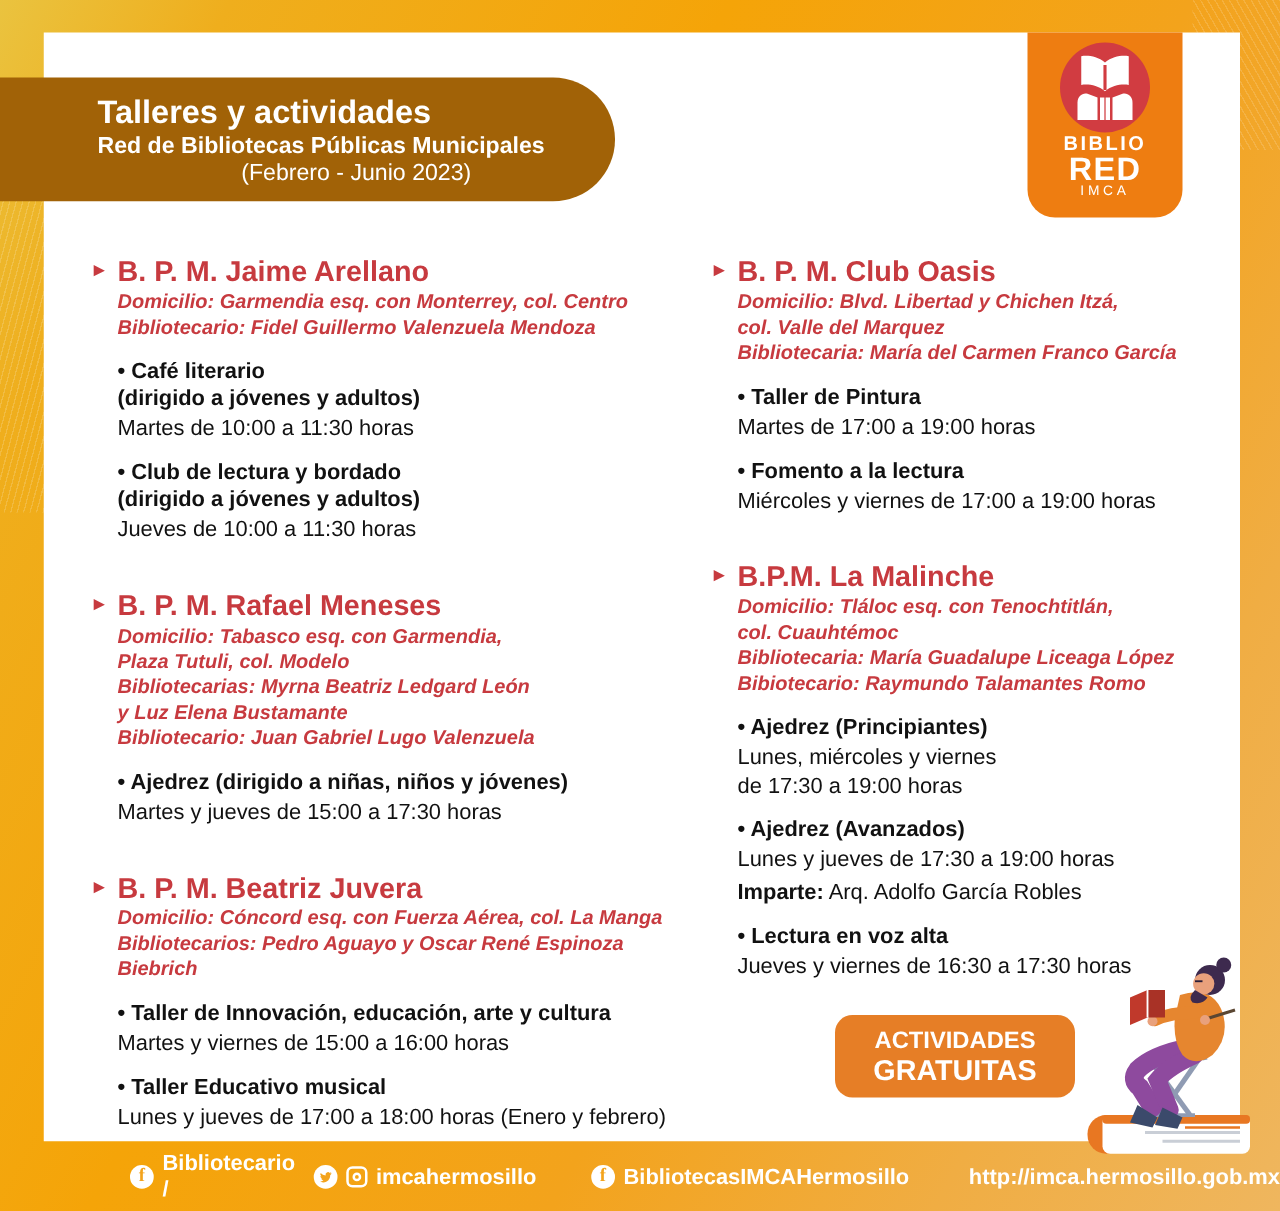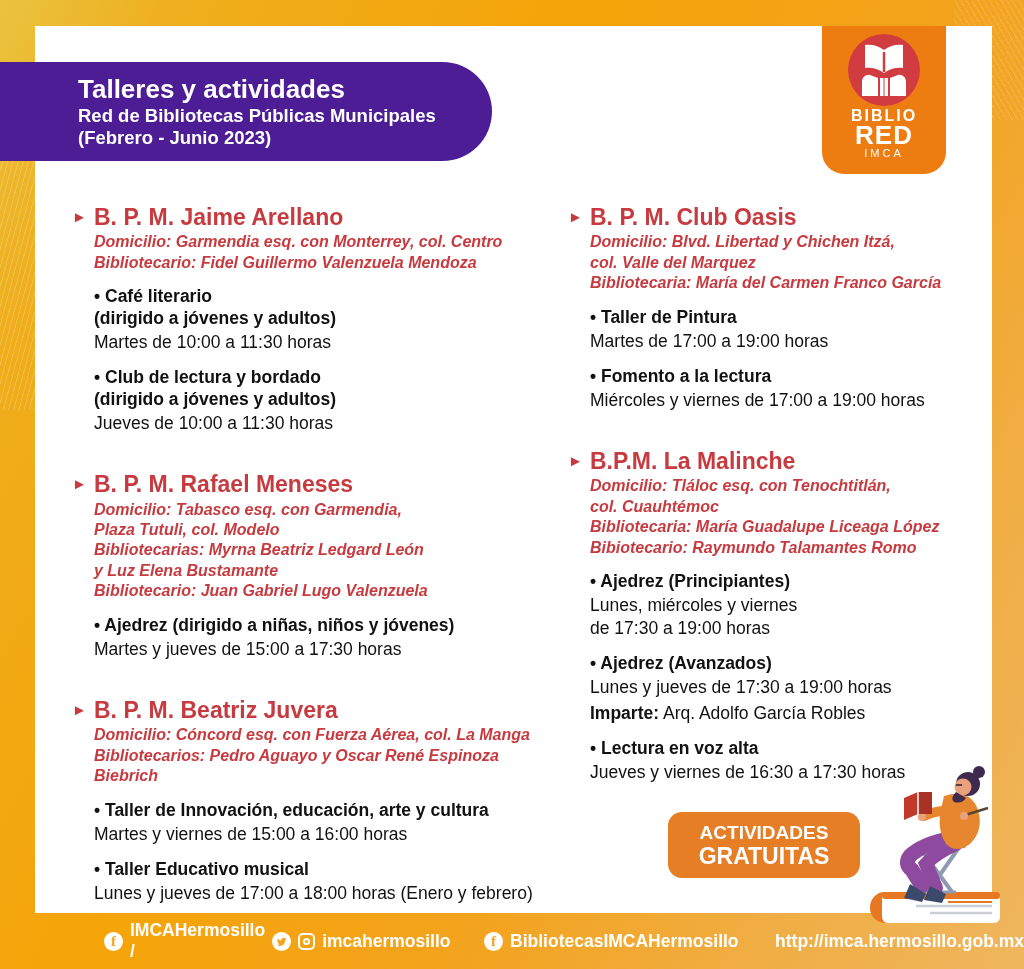--- a/index.html
+++ b/index.html
@@ -20,26 +20,26 @@
     position:absolute; right:0; top:0; width:70px; height:120px;
     background:repeating-linear-gradient(60deg, rgba(255,255,255,.14) 0 1px, rgba(255,255,255,0) 1px 5px);
   }
   .card {
     position:absolute; left:35px; top:26px; width:957px; height:887px;
     background:#ffffff;
   }
   
   .banner {
     position:absolute; left:0; top:62px; width:492px; height:99px;
-    background:#4c1d95; border-radius:0 50px 50px 0;
+    background:#a16207; border-radius:0 50px 50px 0;
     color:#fff; padding:13px 0 0 78px;
   }
   .banner .title  { font-size:26px; font-weight:bold; line-height:1.15; }
   .banner .subtitle { font-size:18.5px; font-weight:bold; line-height:1.2; }
-  .banner .period { font-size:18.5px; font-weight:bold; line-height:1.2; }
+  .banner .period { font-size:18.5px; font-weight:normal; line-height:1.2;text-align:center; }
   
   .logo-tab {
     position:absolute; left:822px; top:26px; width:124px; height:148px;
     background:#ee7d11; border-radius:0 0 22px 22px;
     text-align:center; color:#fff;
   }
   .logo-circle {
     width:72px; height:72px; border-radius:50%;
     background:#d13c41; margin:8px auto 2px auto;
     display:flex; align-items:center; justify-content:center;
@@ -282,21 +282,21 @@
     <path d="M104 40 Q98 46 102 50 Q110 52 114 46" fill="#3d2a4e"></path>
     <line x1="104" y1="33" x2="110" y2="33" stroke="#2b1e38" stroke-width="1.5"></line>
   </svg>
 </div>
 
 <div class="footer">
   <div class="grp">
     <span class="icircle">
         <span class="fb-f">f</span>
       </span>
-    <span>IMCAHermosillo /</span>
+    <span>Bibliotecario /</span>
     <span class="icircle">
       <svg width="11" height="11" viewBox="0 0 16 16">
           <path fill="#f3a31c" d="M15 3.8c-.5.2-1 .4-1.6.5.6-.4 1-.9 1.2-1.6-.5.3-1.1.6-1.8.7A2.8 2.8 0 0 0 8 5.9c0 .2 0 .4.1.6A8 8 0 0 1 2.2 3.6a2.8 2.8 0 0 0 .9 3.7c-.5 0-.9-.1-1.3-.3 0 1.4 1 2.5 2.2 2.8-.4.1-.8.1-1.2 0a2.8 2.8 0 0 0 2.6 2A5.7 5.7 0 0 1 1 13.2 8 8 0 0 0 5.3 14.4c5.2 0 8-4.3 8-8v-.4c.6-.4 1.1-.9 1.7-2.2z"></path>
         </svg>
     </span>
     <span class="ig-box">
         <span class="ig-lens"></span>
       </span>
     <span>imcahermosillo</span>
   </div>

